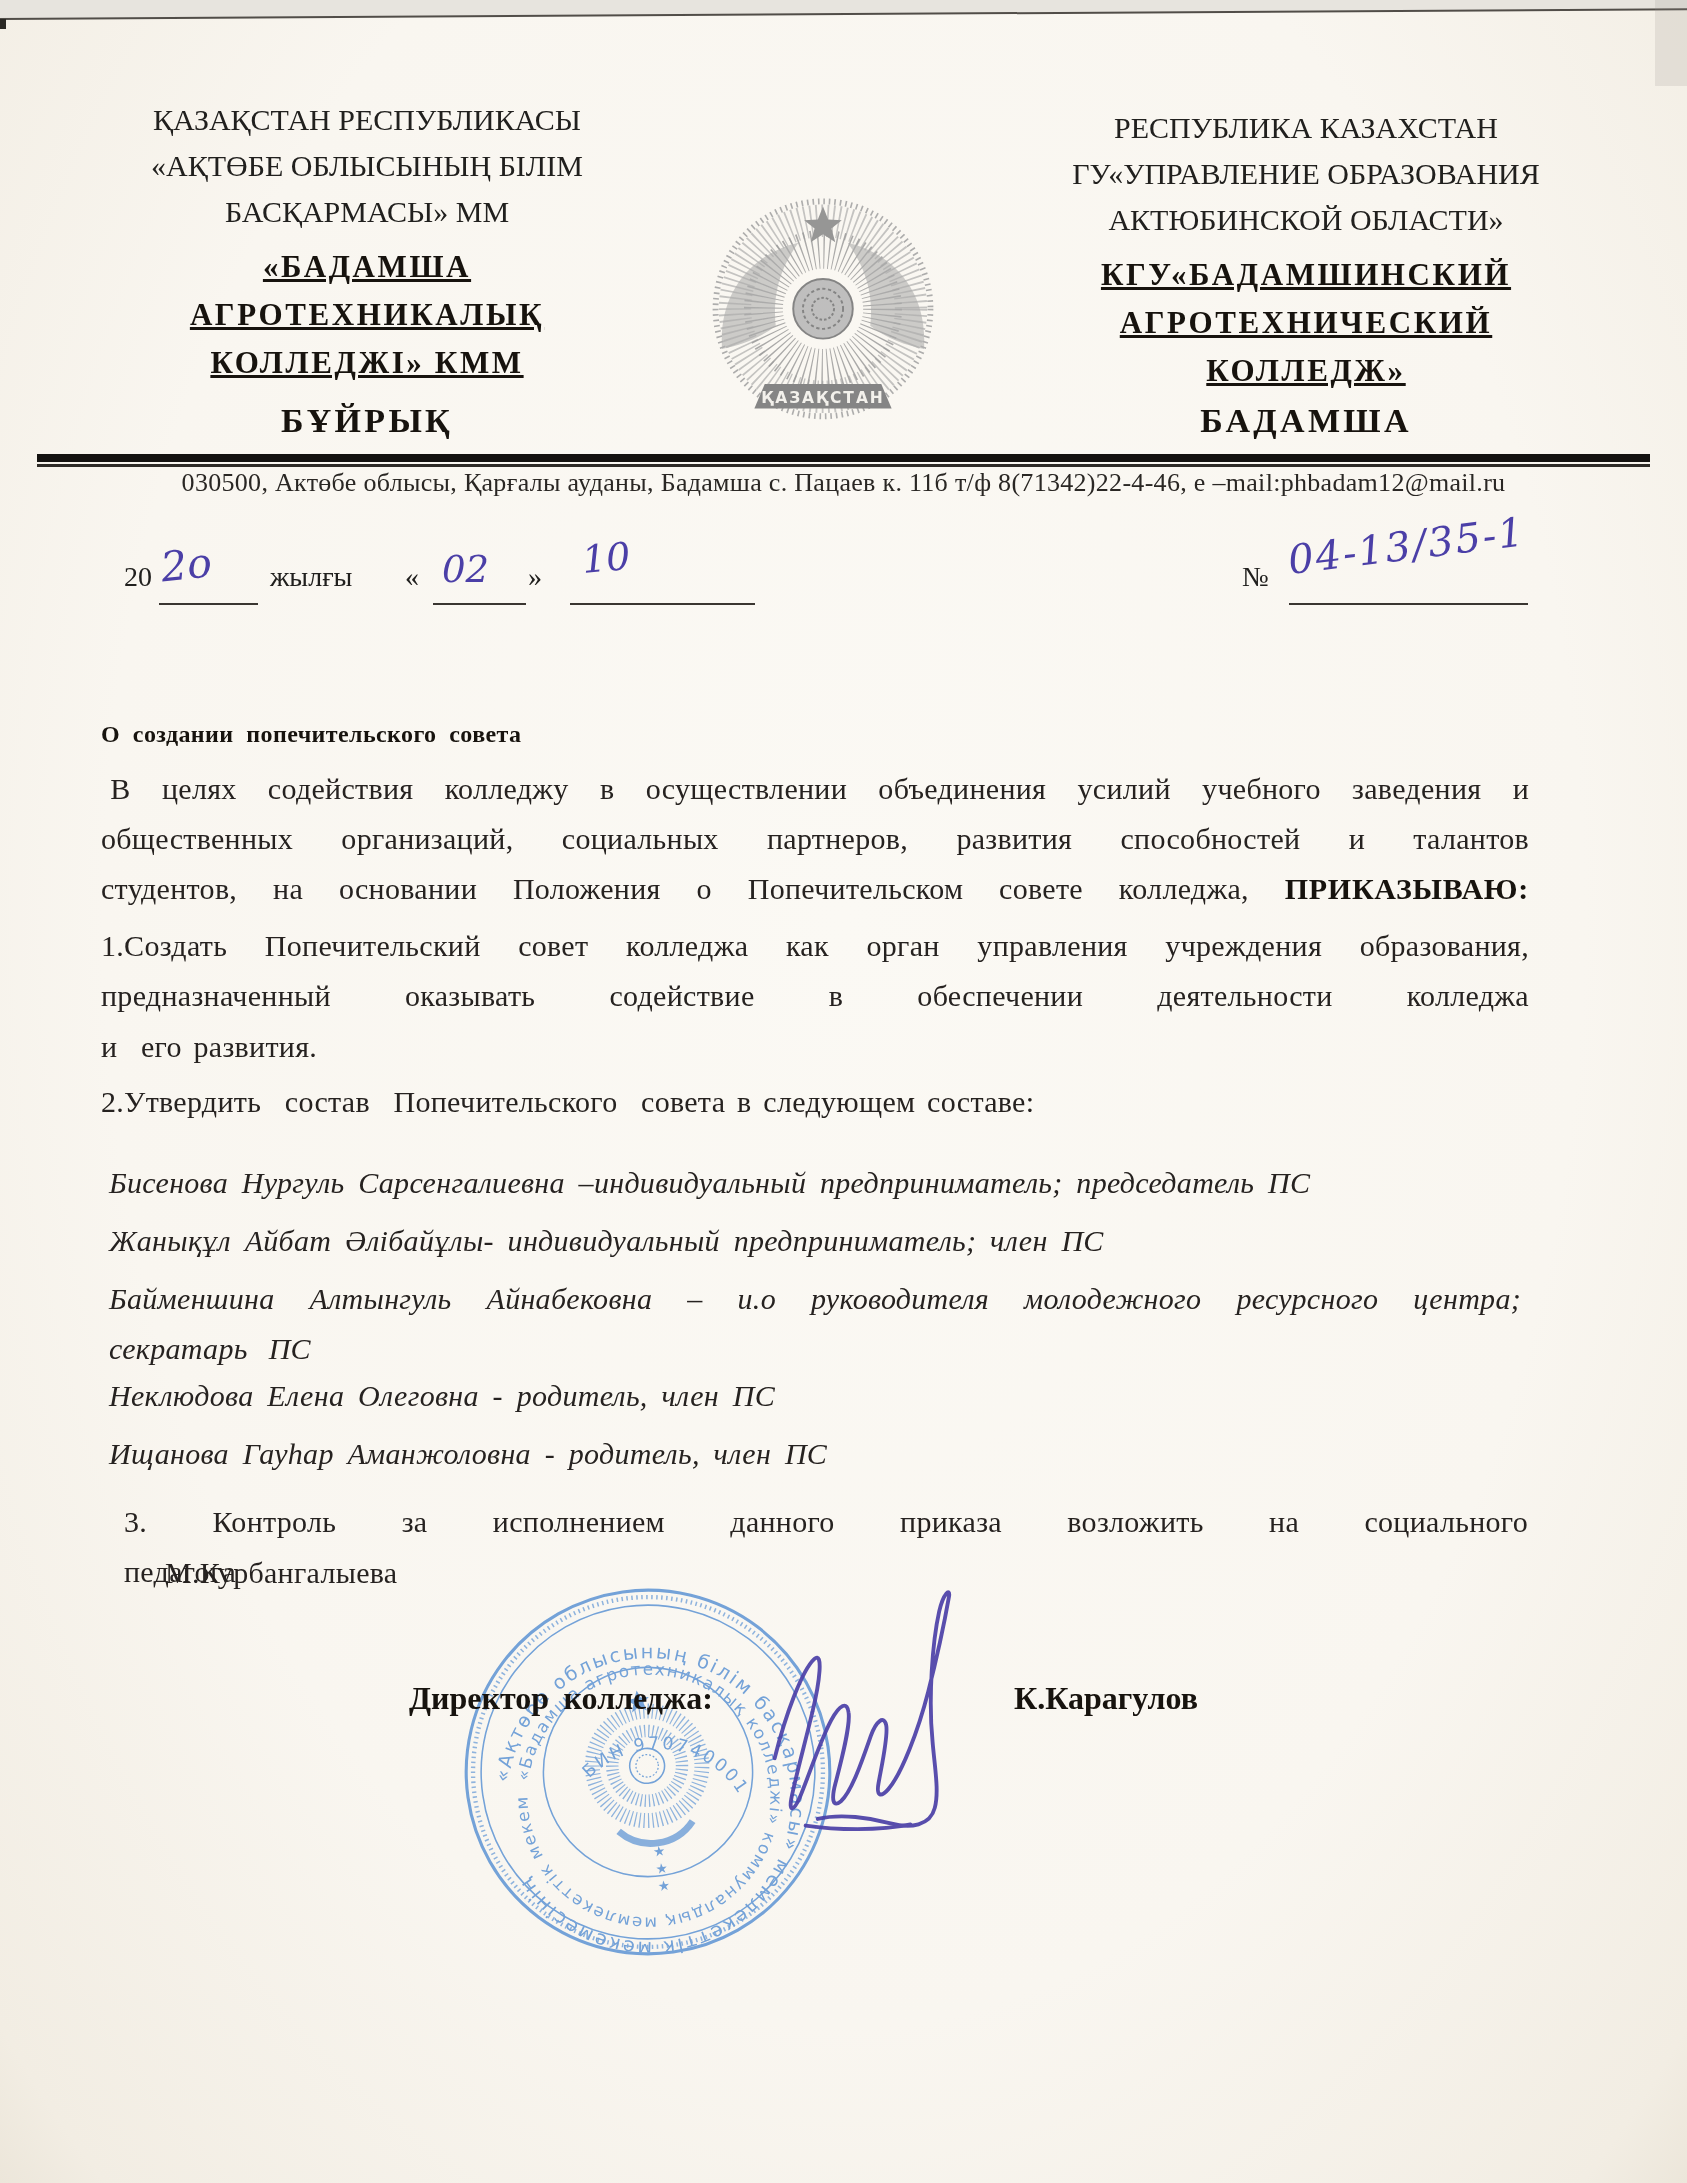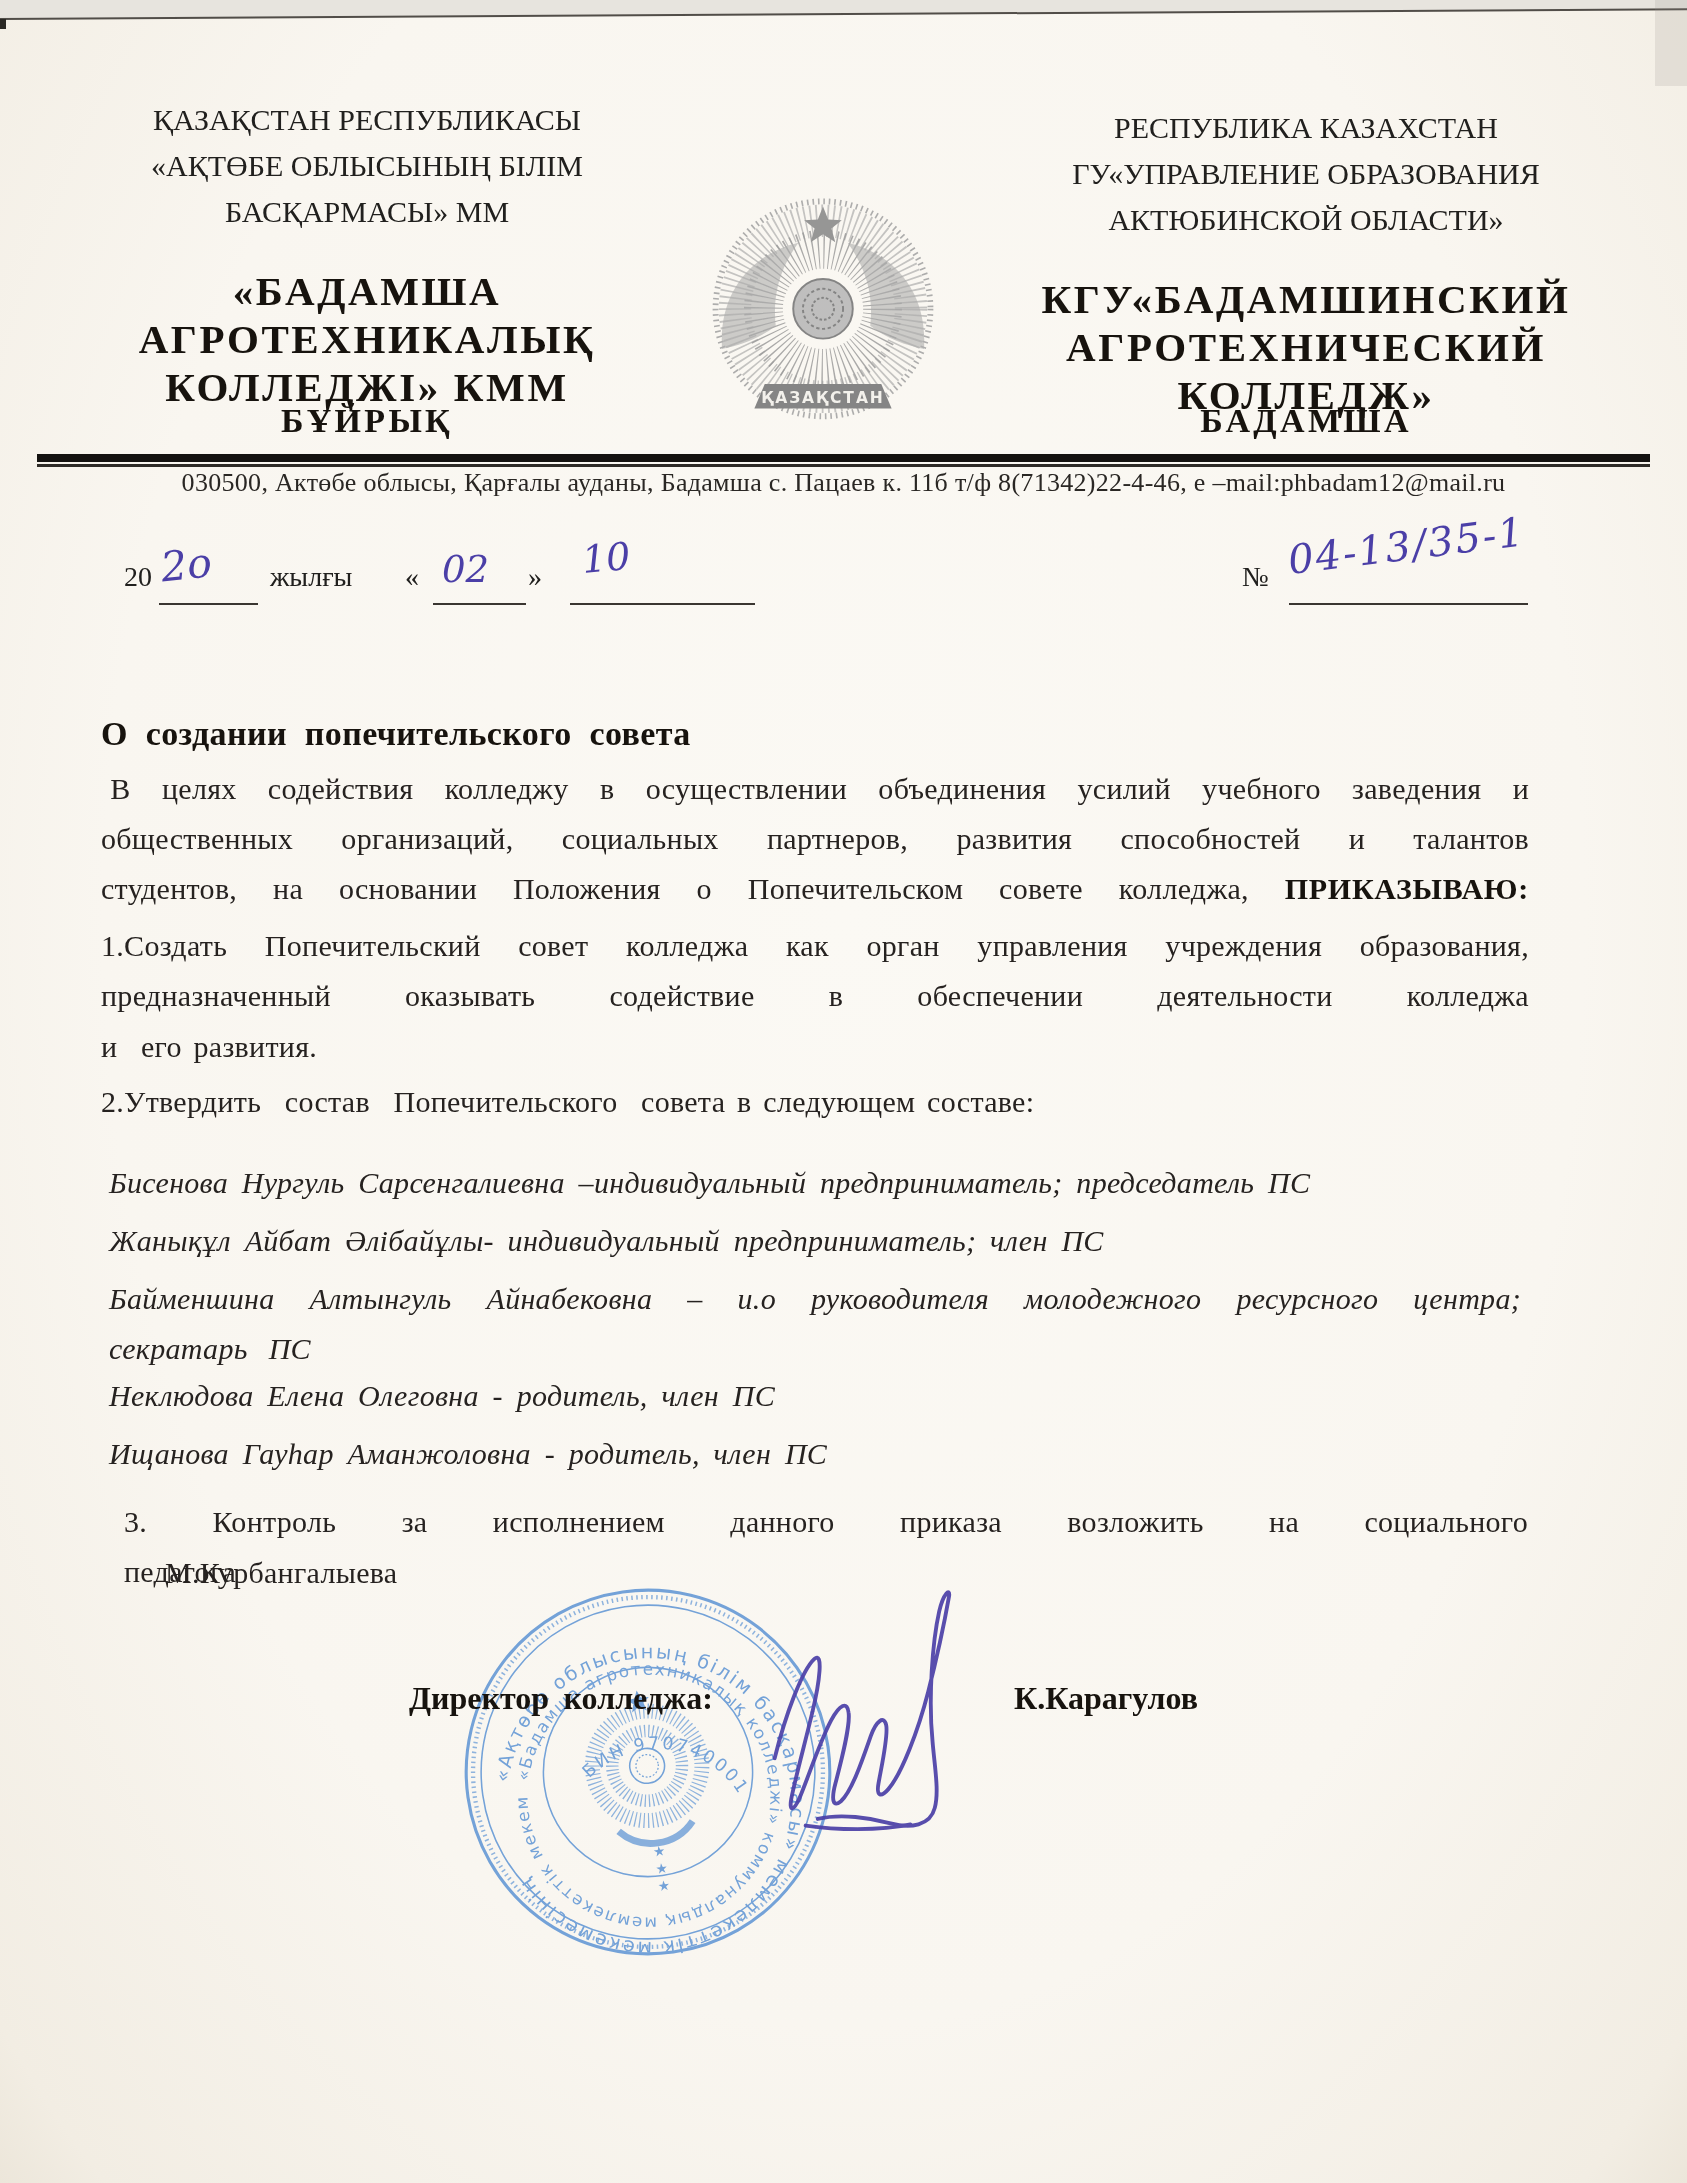--- a/index.html
+++ b/index.html
@@ -16,21 +16,21 @@
   .scan-top-line{position:absolute;top:18px;left:-4px;width:1700px;height:2px;
     background:#514d48;transform:rotate(-0.33deg);transform-origin:left center;}
   .scan-left-nub{position:absolute;top:18.5px;left:0;width:6px;height:10.6px;background:#2a2824;}
   .scan-right-shade{position:absolute;top:0;right:0;width:32px;height:86px;background:rgba(150,145,138,.18);}
 
   
   .hcol{position:absolute;text-align:center;line-height:46px;font-size:30px;color:#21201e;}
   .hcol-left{left:58px;top:97px;width:618px;}
   .hcol-right{left:991px;top:105px;width:630px;}
   .hcol .org-line{white-space:nowrap;}
-  .college{margin-top:32px;font-weight:bold;font-size:41px;letter-spacing:2.6px;line-height:48px;color:#17130e;}
+  .college{margin-top:8px;font-weight:bold;font-size:31px;letter-spacing:2.6px;line-height:48px;color:#17130e;text-decoration:underline;}
   .order-word{position:absolute;text-align:center;font-weight:bold;font-size:34px;letter-spacing:3.3px;color:#17130e;}
   .order-left{left:58px;top:402px;width:618px;}
   .order-right{left:991px;top:402px;width:630px;}
 
   .emblem{position:absolute;left:700px;top:191px;width:246px;height:246px;opacity:.92;}
 
   .rule-thick{position:absolute;left:37px;top:454px;width:1613px;height:8px;background:#141210;}
   .rule-thin{position:absolute;left:37px;top:464px;width:1613px;height:2.6px;background:#2e2b27;}
 
   .address{position:absolute;left:66px;top:468px;width:1555px;text-align:center;
@@ -40,21 +40,21 @@
   .print-txt{position:absolute;font-size:28px;color:#21201e;white-space:nowrap;}
   .uline{position:absolute;height:2px;background:#3a3631;}
   .hw{position:absolute;font-family:"DejaVu Serif","Liberation Serif",serif;font-style:italic;
     color:#4b3fa7;white-space:nowrap;}
 
   
   .bodyblock{position:absolute;left:101px;width:1428px;font-size:30px;line-height:50px;
     color:#262220;letter-spacing:0.3px;}
   .just-all{text-align:justify;text-align-last:justify;word-spacing:20px;}
   .prewrap{white-space:pre-wrap;}
-  .subject{font-weight:bold;font-size:34px;color:#17130e;letter-spacing:0.4px;font-family:Liberation Serif, serif;}
+  .subject{font-weight:bold;font-size:24px;color:#17130e;letter-spacing:0.4px;font-family:Liberation Serif, serif;}
   .kw{font-weight:bold;color:#17130e;letter-spacing:0.7px;}
   .memberline{margin:8px;font-style:italic;}
   .m-just{text-align:justify;word-spacing:13.2px;}
   .plain{word-spacing:6px;}
 
   
   .sig-role{position:absolute;left:374px;top:1680px;font-weight:bold;font-size:32px;color:#17130e;word-spacing:6.6px;margin-left:35px;}
   .sig-name{position:absolute;left:1014px;top:1680px;font-weight:bold;font-size:32px;color:#17130e;}
   .seal{position:absolute;left:455px;top:1579px;width:386px;height:386px;transform:rotate(-8deg);opacity:.95;}
   .signature{position:absolute;left:740px;top:1576px;width:246px;height:265px;}

